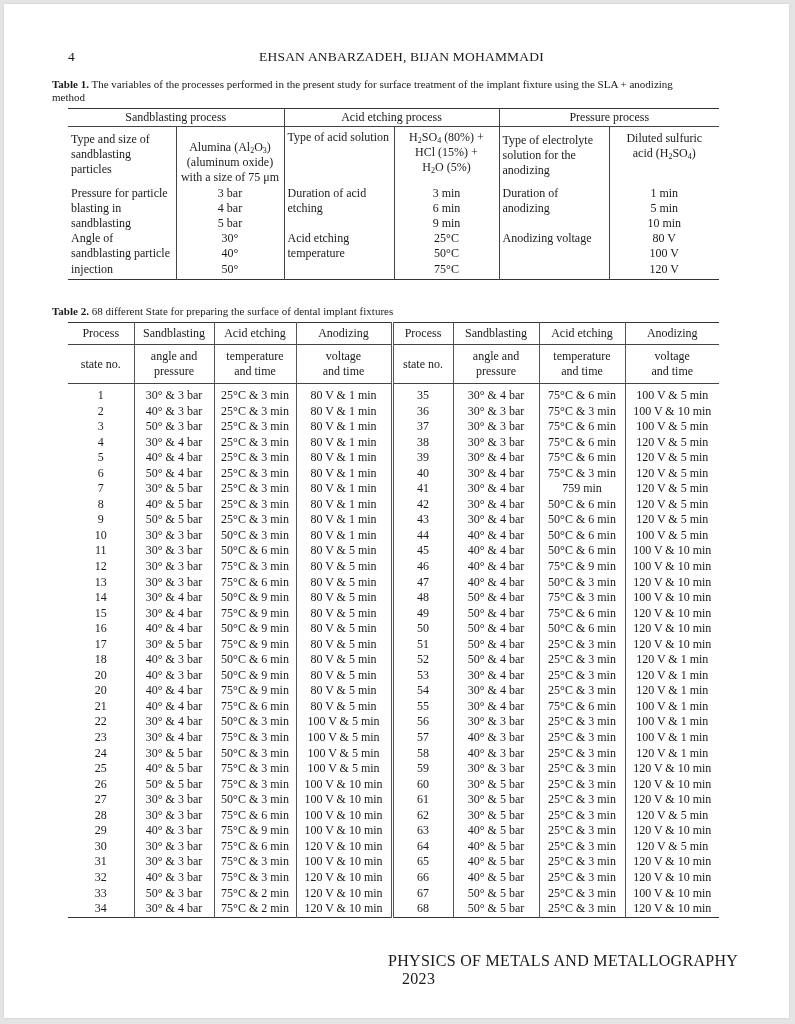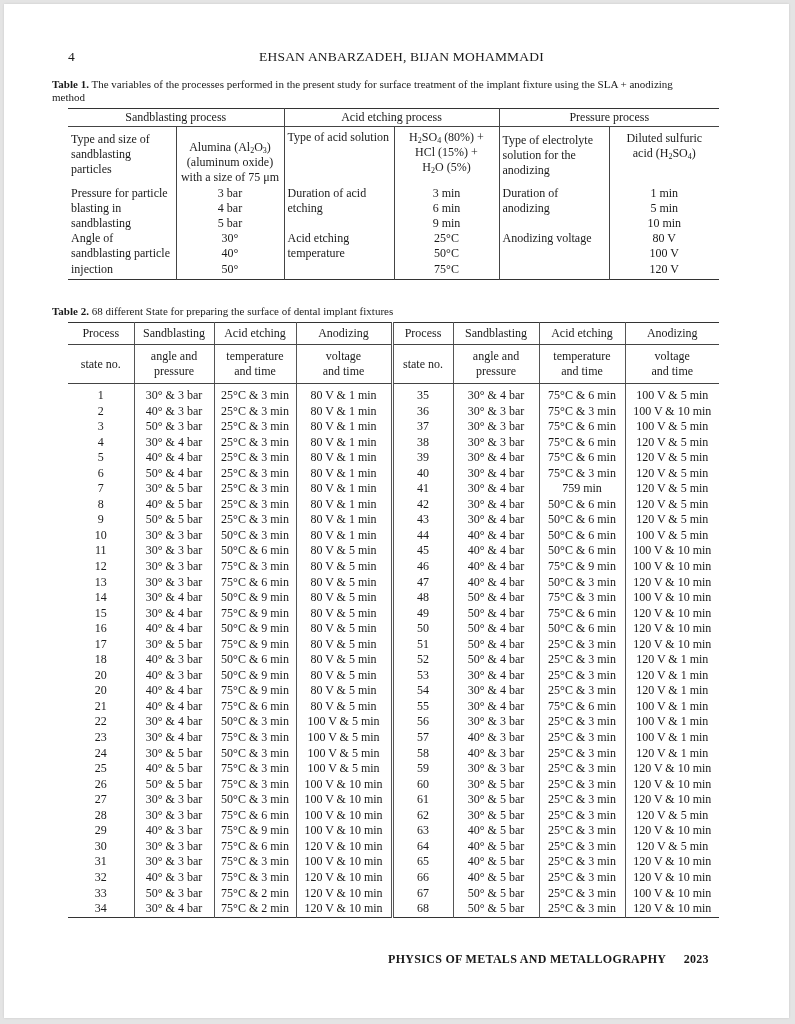--- a/index.html
+++ b/index.html
@@ -37,21 +37,21 @@
   #t2 { left: 64px; top: 318px; width: 651px; border-top: 1.5px solid #333; border-bottom: 1.5px solid #333; table-layout: fixed;}
   #t2 th { font-weight: normal; text-align: center; padding: 0; line-height: 15px; }
   #t2 .h1 th { height: 21px; border-bottom: 1px solid #444; }
   #t2 .h2 th { height: 38px; border-bottom: 1px solid #444; }
   #t2 td { text-align: center; padding: 0; height: 15.55px; line-height: 15.55px; white-space: nowrap; }
   #t2 .vl { border-left: 1px solid #555; }
   #t2 .dbl { border-left: 3px double #555; }
   #t2 tbody tr:first-child td { padding-top: 4px; }
 
   .footer {
-    position: absolute; top: 948px; left: 384px; font-size: 12px; letter-spacing: 0.3px; font-weight: bold;
+    position: absolute; top: 948px; left: 384px; font-size: 16px; letter-spacing: 0.3px;
   }
   .footer .journal { font-family: "Liberation Serif", serif; }
   .footer .year { margin-left: 14px; }
 </style>
 </head>
 <body>
 
 <div class="page">
 
   <div class="running-head">

